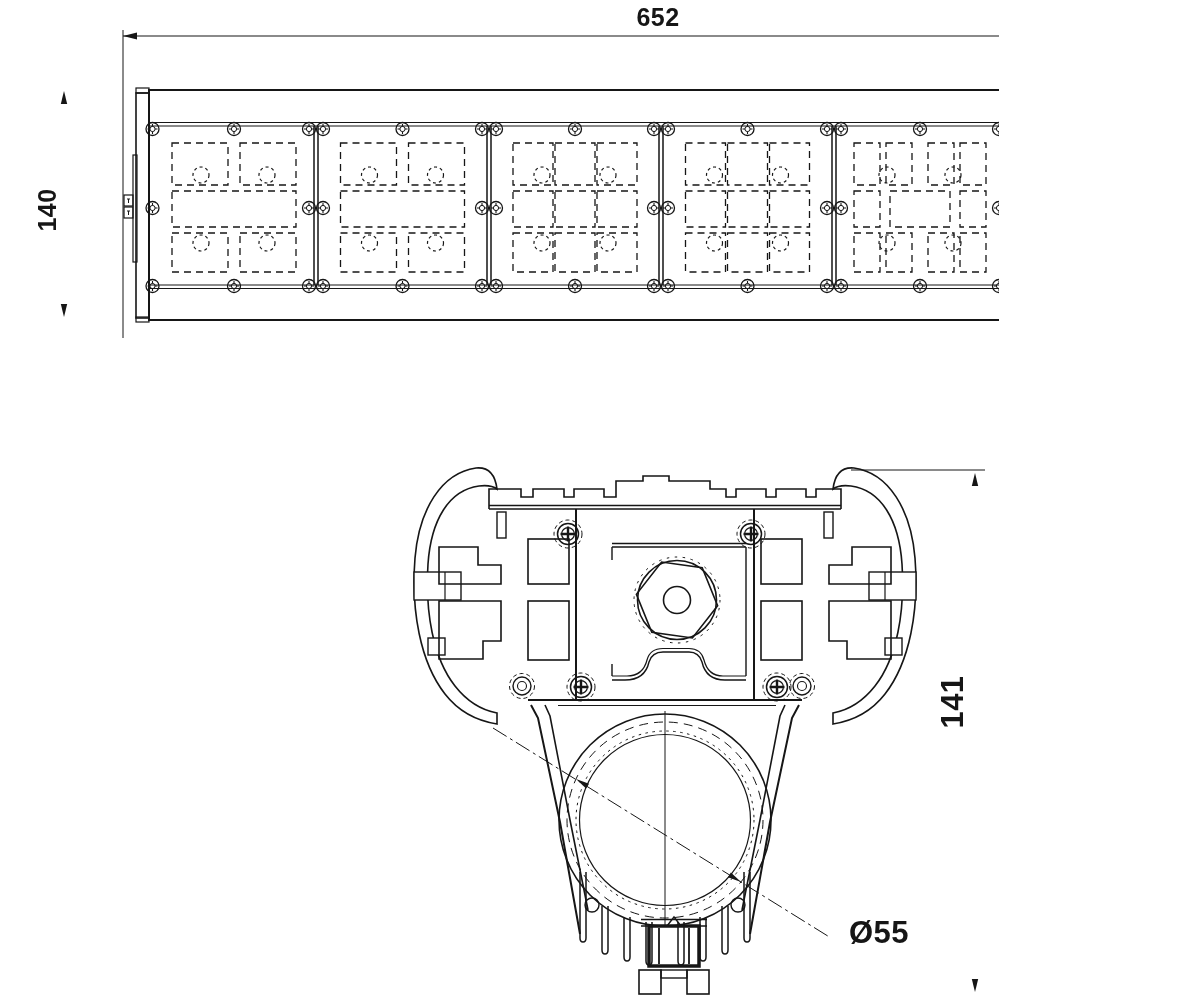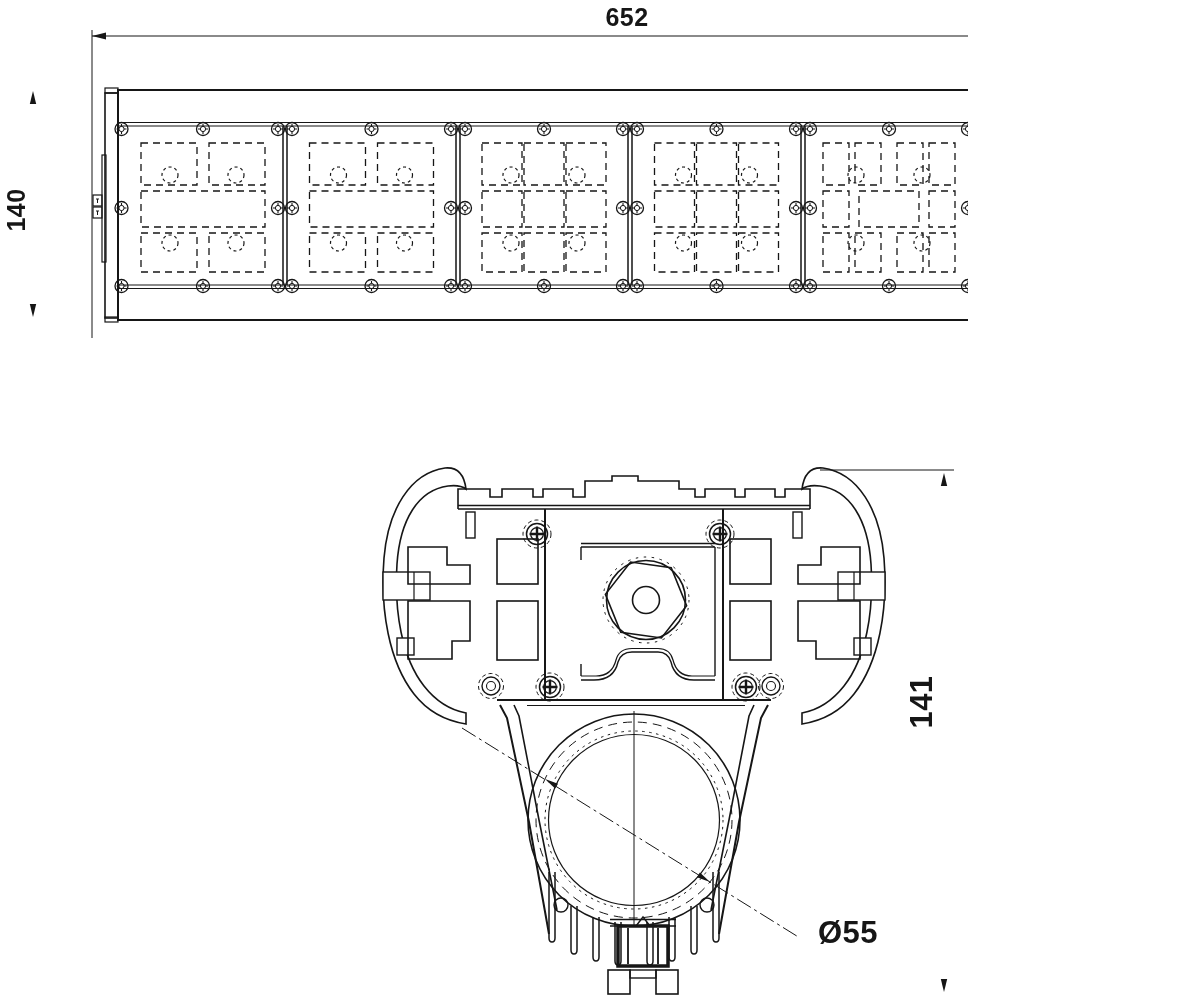--- a/index.html
+++ b/index.html
@@ -1,17 +1,17 @@
 <!DOCTYPE html>
 <html><head>
 <meta charset="utf-8">
 <style>
   html,body{margin:0;padding:0;background:#ffffff;}
   .stage{position:relative;width:968px;height:996px;background:#ffffff;overflow:hidden;
-         font-family:"Liberation Sans", sans-serif;}
+         font-family:"Liberation Sans", sans-serif;margin-left:31px;}
   svg{display:block;}
   .ln   {stroke:#161616;fill:none;}
   .fillw{fill:#ffffff;stroke:#161616;}
   .blk  {fill:#161616;stroke:none;}
   text.dim{fill:#161616;font-family:"Liberation Sans",sans-serif;font-weight:700;}
   text.dim-sm{font-size:25px;letter-spacing:0.5px;}
   text.dim-lg{font-size:31px;letter-spacing:0.5px;}
 </style>
 </head>
 <body>

